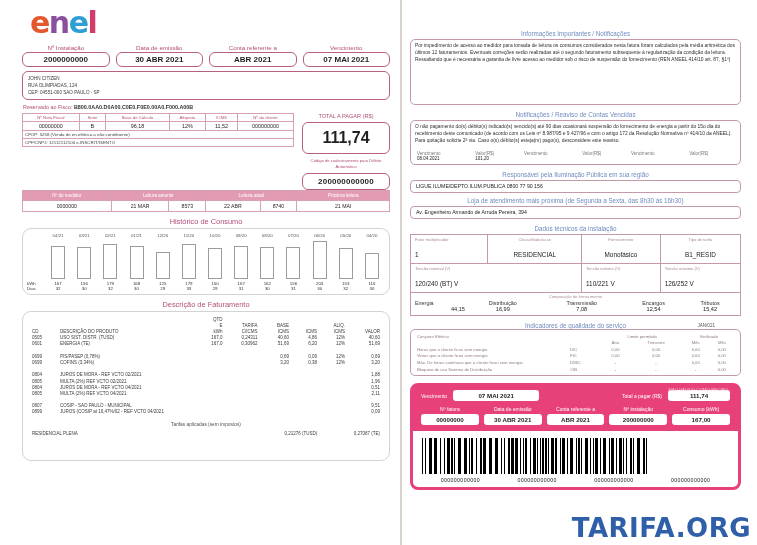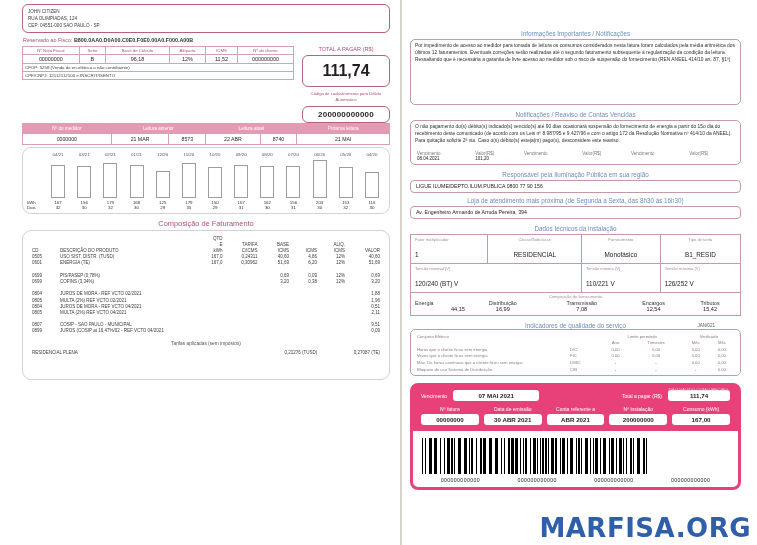--- a/index.html
+++ b/index.html
@@ -133,21 +133,42 @@
   .watermark { position:absolute; right:6px; bottom:2px; font-size:26px; font-weight:700;
                color:#2f5fa8; letter-spacing:0.5px; font-family:"DejaVu Sans", sans-serif; }
 </style>
 </head>
 <body>
 
 <div class="page">
 
   <div class="left">
 
-
+    <div class="logo">
+      <span>e</span><span>n</span><span>e</span><span>l</span>
+    </div>
+
+    <div class="hdr-row">
+      <div class="hdr-cell">
+        <div class="hdr-label">Nº Instalação</div>
+        <div class="hdr-box">2000000000</div>
+      </div>
+      <div class="hdr-cell">
+        <div class="hdr-label">Data de emissão</div>
+        <div class="hdr-box">30 ABR 2021</div>
+      </div>
+      <div class="hdr-cell">
+        <div class="hdr-label">Conta referente a</div>
+        <div class="hdr-box">ABR 2021</div>
+      </div>
+      <div class="hdr-cell">
+        <div class="hdr-label">Vencimento</div>
+        <div class="hdr-box">07 MAI 2021</div>
+      </div>
+    </div>
 
     <div class="addr-box">
       <div>JOHN CITIZEN</div>
       <div>RUA OLIMPIADAS, 124</div>
       <div>CEP: 04551-000 SAO PAULO - SP</div>
     </div>
 
     <div class="fisco">
       <span>Reservado ao Fisco:</span>
       <b>B800.0AA0.D0A00.C0E0.F0E0.00A0.F000.A00B</b>
@@ -202,20 +223,21 @@
         <td>0000000</td>
         <td>21 MAR</td>
         <td>8573</td>
         <td>22 ABR</td>
         <td>8740</td>
         <td>21 MAI</td>
       </tr>
     </tbody>
       </table>
 
+    <div class="sec-title">Histórico de Consumo</div>
     <div class="hist-wrap">
       <div class="hist" id="hist-months">
           <div style="width: 18px; flex: 0 0 18px; text-align: left;">
             <div class="hmon">&nbsp;</div>
             <div class="hbar-area"></div>
             <div class="hnum">kWh</div>
             <div class="hnum2">Dias</div>
           </div>
           <div class="hcol">
             <div class="hmon">04/21</div>
@@ -317,21 +339,21 @@
             <div class="hmon">04/20</div>
             <div class="hbar-area">
               <div class="hbar" style="height:26px"></div>
             </div>
             <div class="hnum">116</div>
             <div class="hnum2">30</div>
           </div>
         </div>
     </div>
 
-    <div class="sec-title">Composição de Faturamento</div>
+    <div class="sec-title">Descrição de Faturamento</div>
     <div class="bill-box">
       <table class="btab">
         <tbody id="billing-head">
             <tr class="bhead">
               <td style="width:8%"></td>
               <td style="width:38%"></td>
               <td class="c-right" style="width:9%">QTD</td>
               <td style="width:10%"></td>
               <td style="width:9%"></td>
               <td style="width:8%"></td>
@@ -816,14 +838,14 @@
             <span>000000000000</span>
             <span>000000000000</span>
             <span>000000000000</span>
             <span>000000000000</span>
           </div>
       </div>
     </div>
 
   </div>
 
-  <div class="watermark">MARFISA.ORG</div>
+  <div class="watermark">TARIFA.ORG</div>
 </div>
 
 </body></html>

